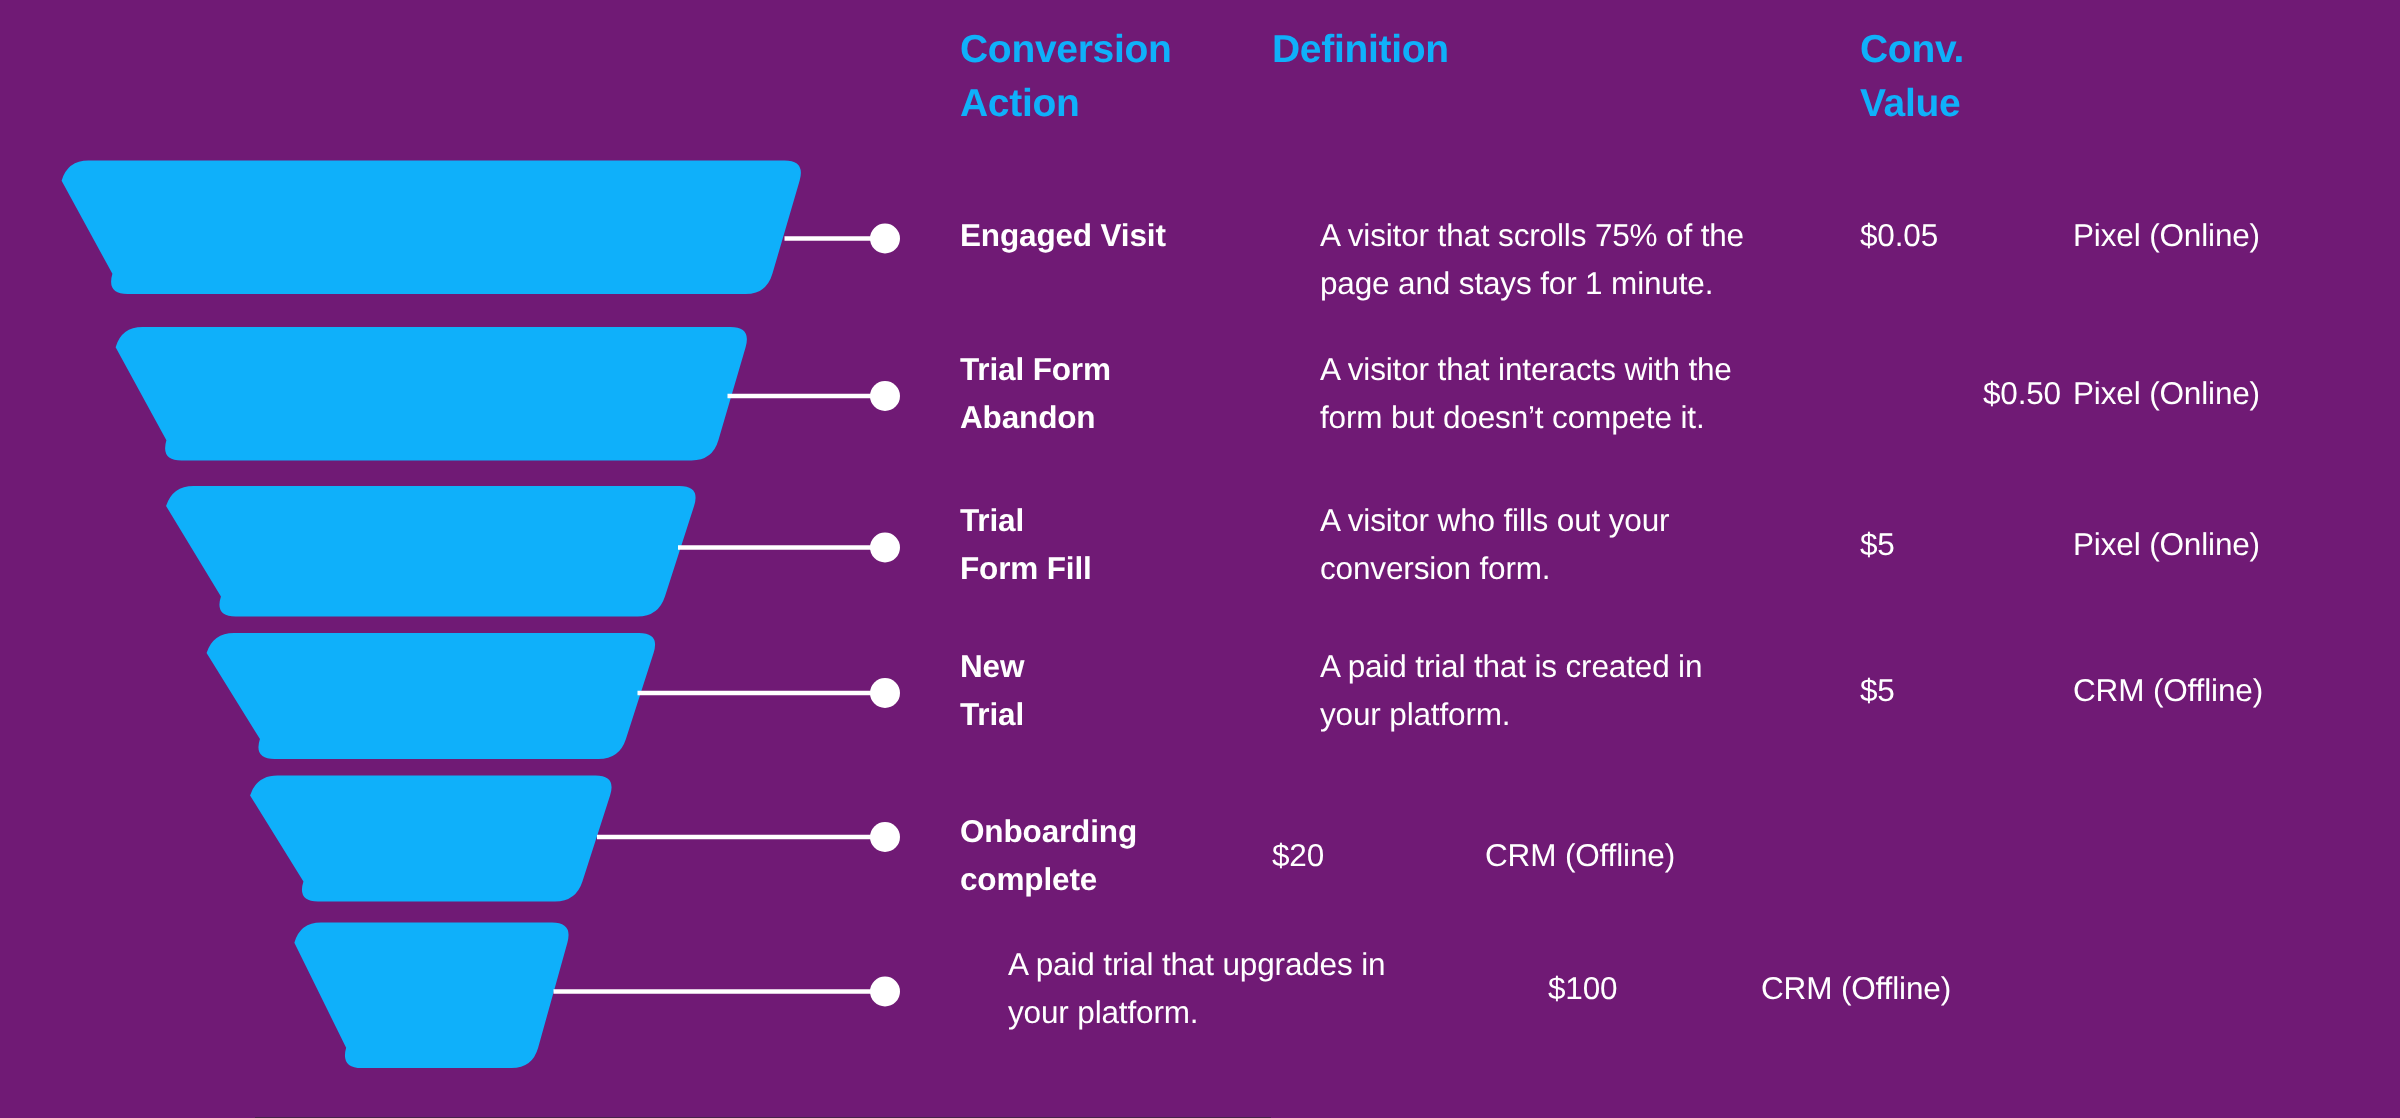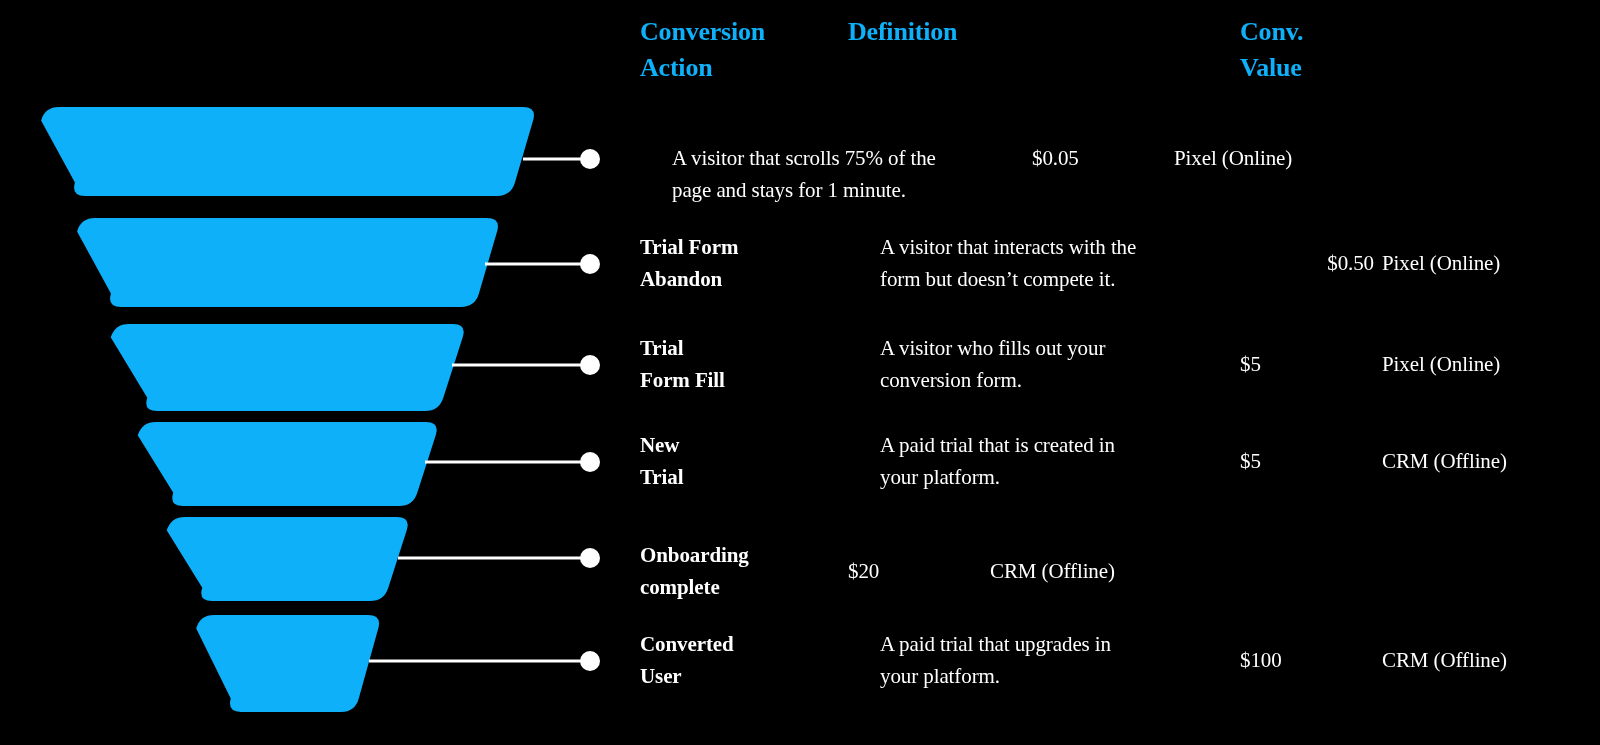--- a/index.html
+++ b/index.html
@@ -9,22 +9,21 @@
     height: 745px;
     background: #26262e;
     font-family: "Liberation Sans", sans-serif;
     overflow: hidden;
   }
 
   #stage {
     position: relative;
     width: 1600px;
     height: 745px;
-    background: #000000;
-    font-family: Liberation Serif, serif;
+    background: #701a75;
   }
 
   
   #funnel-panel {
     position: absolute;
     left: 0;
     top: 0;
     width: 620px;
     height: 745px;
   }
@@ -120,20 +119,23 @@
         <div class="hcell">Definition</div>
       </div>
       <div class="c-value">
         <div class="hcell">Conv.
 Value</div>
       </div>
     </div>
 
     <div id="body-rows">
         <div class="trow body-row" style="top: 142px;">
+          <div class="c-action">
+            <div class="cell">Engaged Visit</div>
+          </div>
           <div class="c-definition">
             <div class="cell">A visitor that scrolls 75% of the
 page and stays for 1 minute.</div>
           </div>
           <div class="c-value">
             <div class="cell">$0.05</div>
           </div>
           <div class="c-source">
             <div class="cell">Pixel (Online)</div>
           </div>
@@ -192,24 +194,20 @@
 complete</div>
           </div>
           <div class="c-value">
             <div class="cell" style="margin-top: 16px;">$20</div>
           </div>
           <div class="c-source">
             <div class="cell" style="margin-top: 16px;">CRM (Offline)</div>
           </div>
         </div>
         <div class="trow body-row" style="top: 628px;">
-          <div class="c-action">
-            <div class="cell">Converted
-User</div>
-          </div>
           <div class="c-definition">
             <div class="cell">A paid trial that upgrades in
 your platform.</div>
           </div>
           <div class="c-value">
             <div class="cell" style="margin-top: 16px;">$100</div>
           </div>
           <div class="c-source">
             <div class="cell" style="margin-top: 16px;">CRM (Offline)</div>
           </div>

